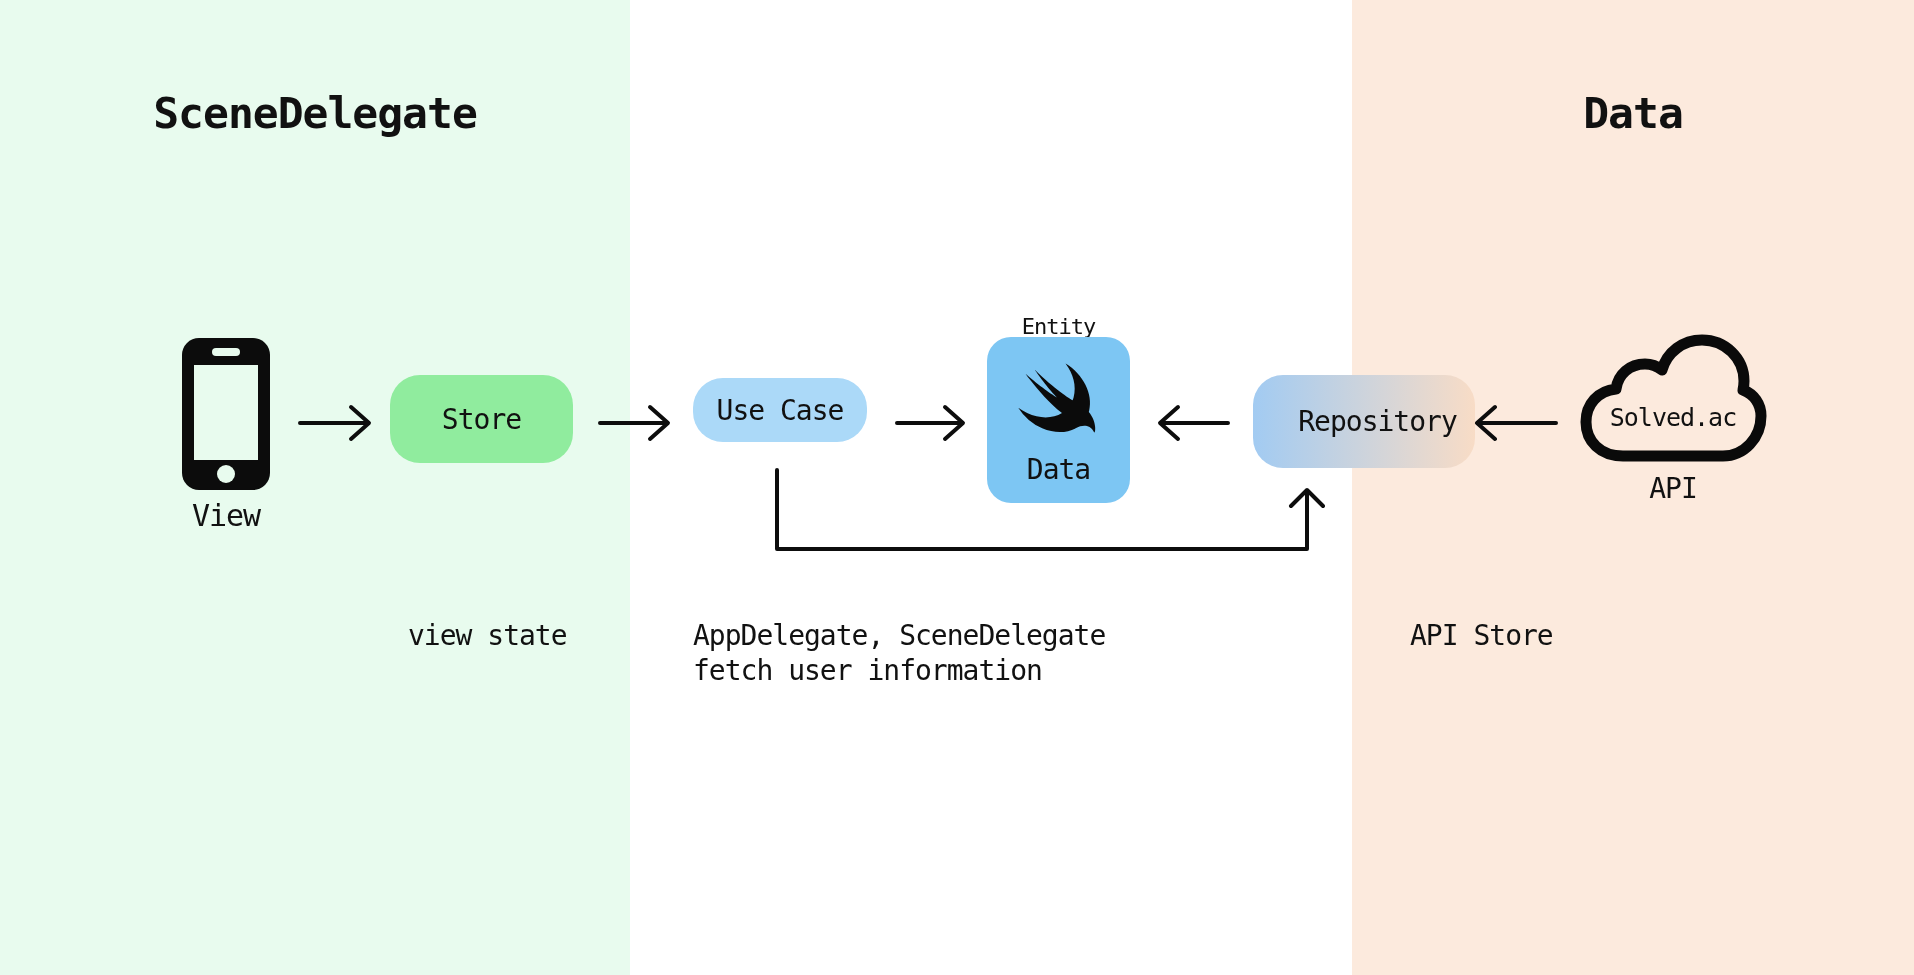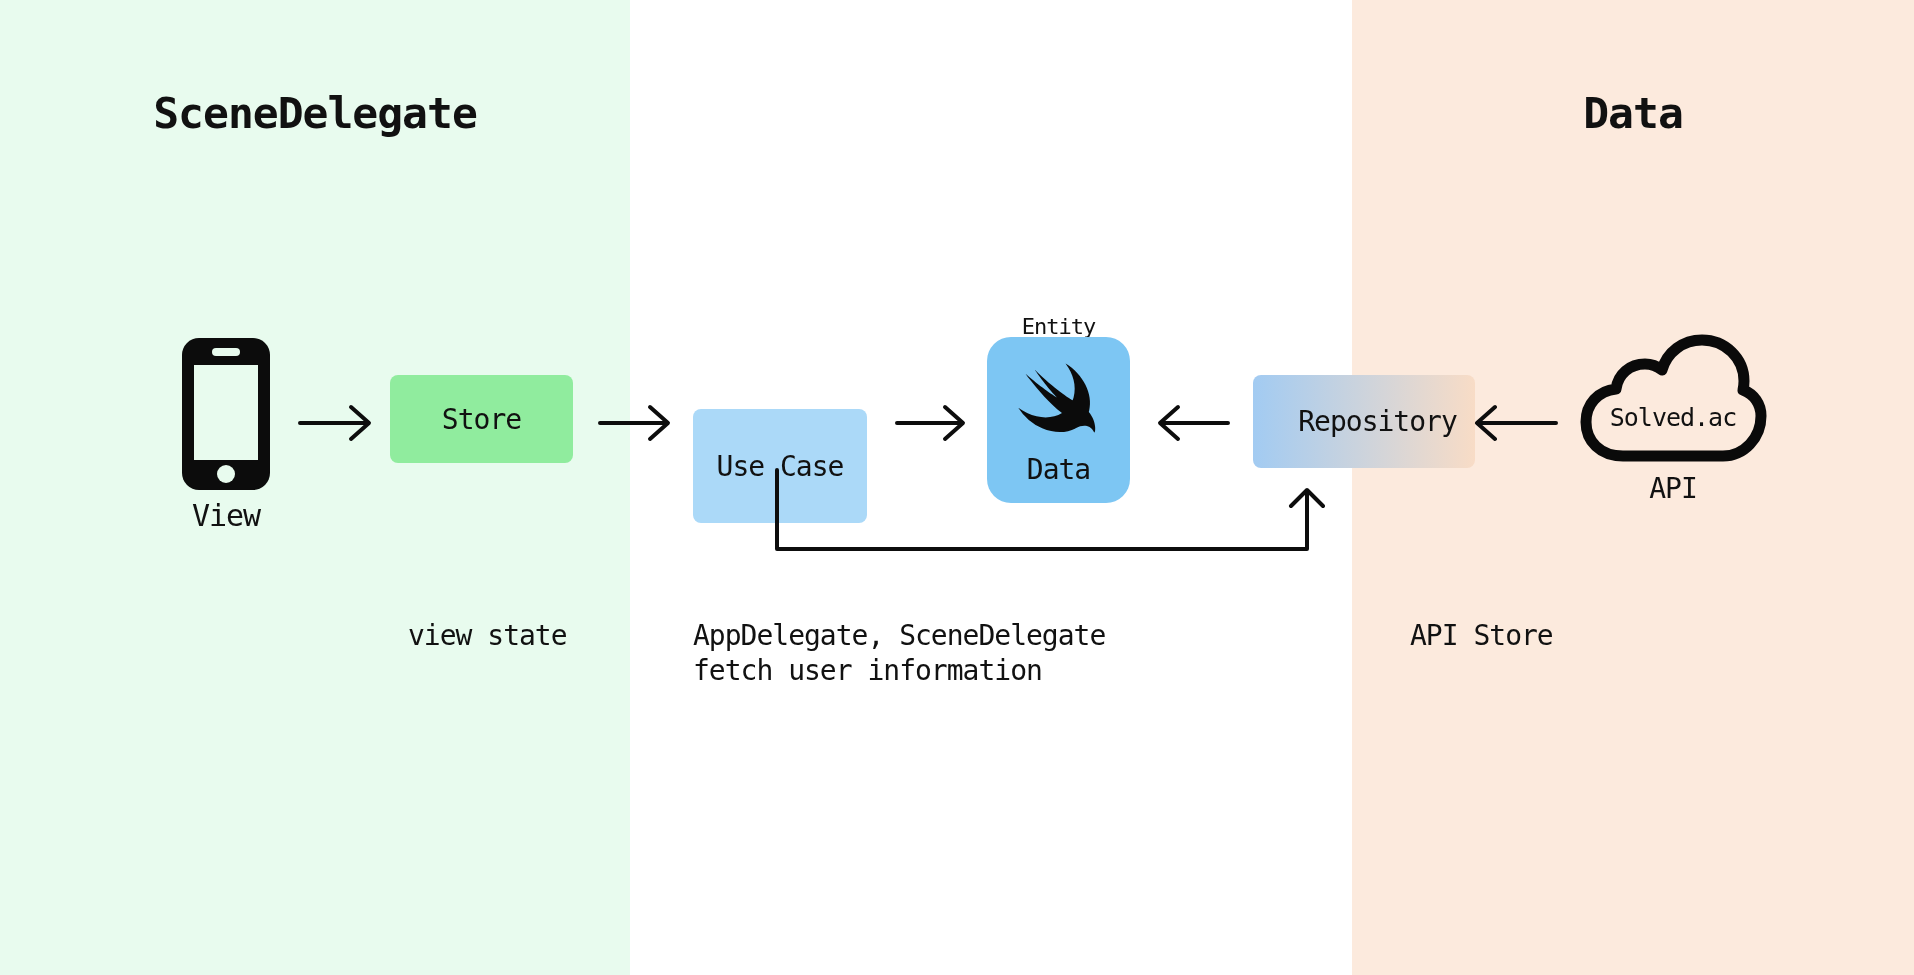--- a/index.html
+++ b/index.html
@@ -15,26 +15,26 @@
   .col-presentation{left:0;width:630px;background:var(--c-presentation,#e8fbee);}
   .col-domain{left:630px;width:722px;background:var(--c-domain,#e4f0fb);}
   .col-data{left:1352px;width:562px;background:var(--c-data,#fceadd);}
   .col h1{
     margin:0;position:absolute;top:88px;left:0;right:0;
     text-align:center;font-size:43px;font-weight:600;letter-spacing:-1px;
   }
 
   
   .box{
-    position:absolute;border-radius:8px;
+    position:absolute;border-radius:30px;
     display:flex;align-items:center;justify-content:center;
     font-size:28px;letter-spacing:-1px;
   }
   .store{left:390px;top:375px;width:183px;height:88px;background:var(--c-store,#90ec9e);}
-  .usecase{left:693px;top:378px;width:174px;height:114px;background:var(--c-usecase,#abd9f8);margin-top:31px;}
+  .usecase{left:693px;top:378px;width:174px;height:64px;background:var(--c-usecase,#abd9f8);}
   .repository{left:1253px;top:375px;width:195px;height:93px;
     background:linear-gradient(90deg,var(--c-repo-a,#a2cbf2),var(--c-repo-b,#f8dcc6));padding-left:27px;}
 
   
   .entity-caption{
     position:absolute;left:987px;top:297px;width:143px;
     text-align:center;font-size:22px;letter-spacing:-1px;margin-top:17px;
   }
   .entity{
     position:absolute;left:987px;top:337px;width:143px;height:166px;

